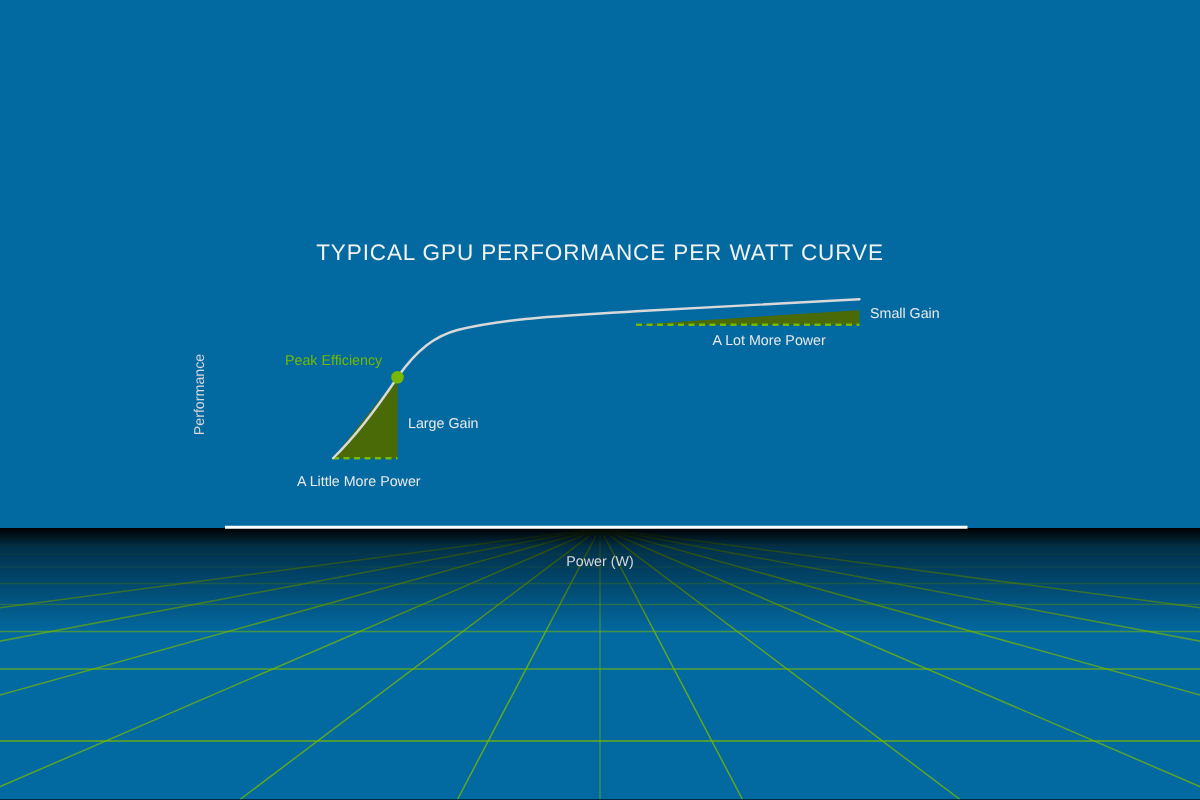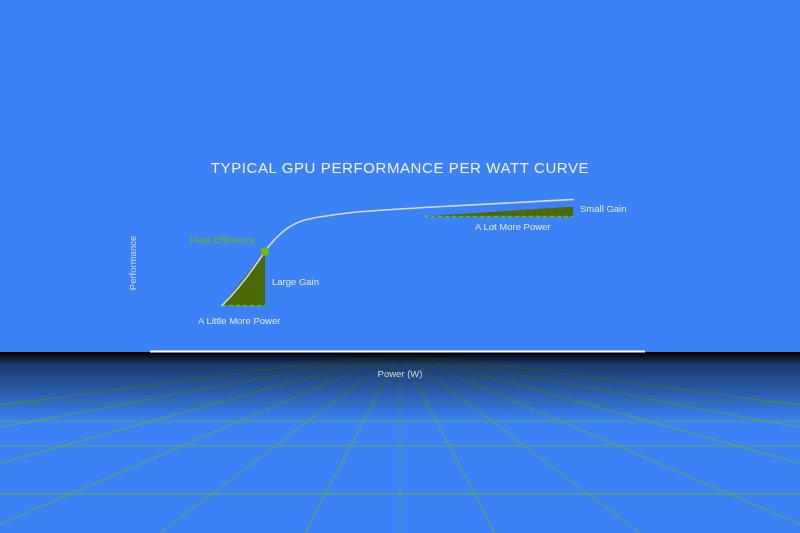--- a/index.html
+++ b/index.html
@@ -10,21 +10,21 @@
   body {
     width: 800px;
     height: 533px;
     overflow: hidden;
     font-family: "Liberation Sans", sans-serif;
   }
   #stage {
     position: relative;
     width: 800px;
     height: 533px;
-    background: #3b82f6;
+    background: #0369a1;
   }
   #grid-floor {
     position: absolute;
     left: 0;
     top: 0;
     width: 800px;
     height: 533px;
   }
   #chart-svg {
     position: absolute;

